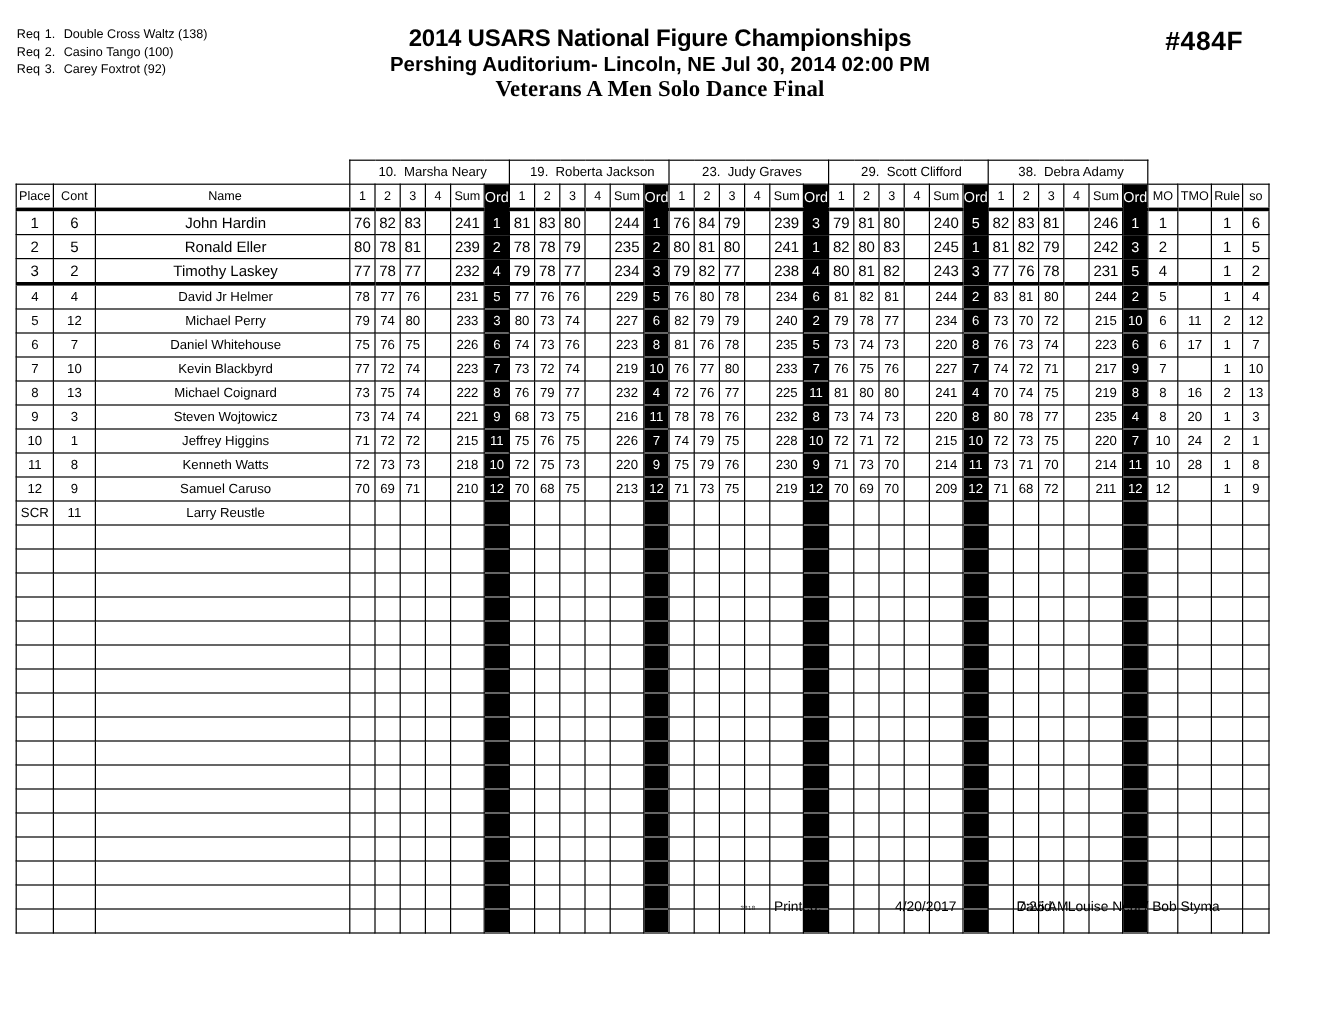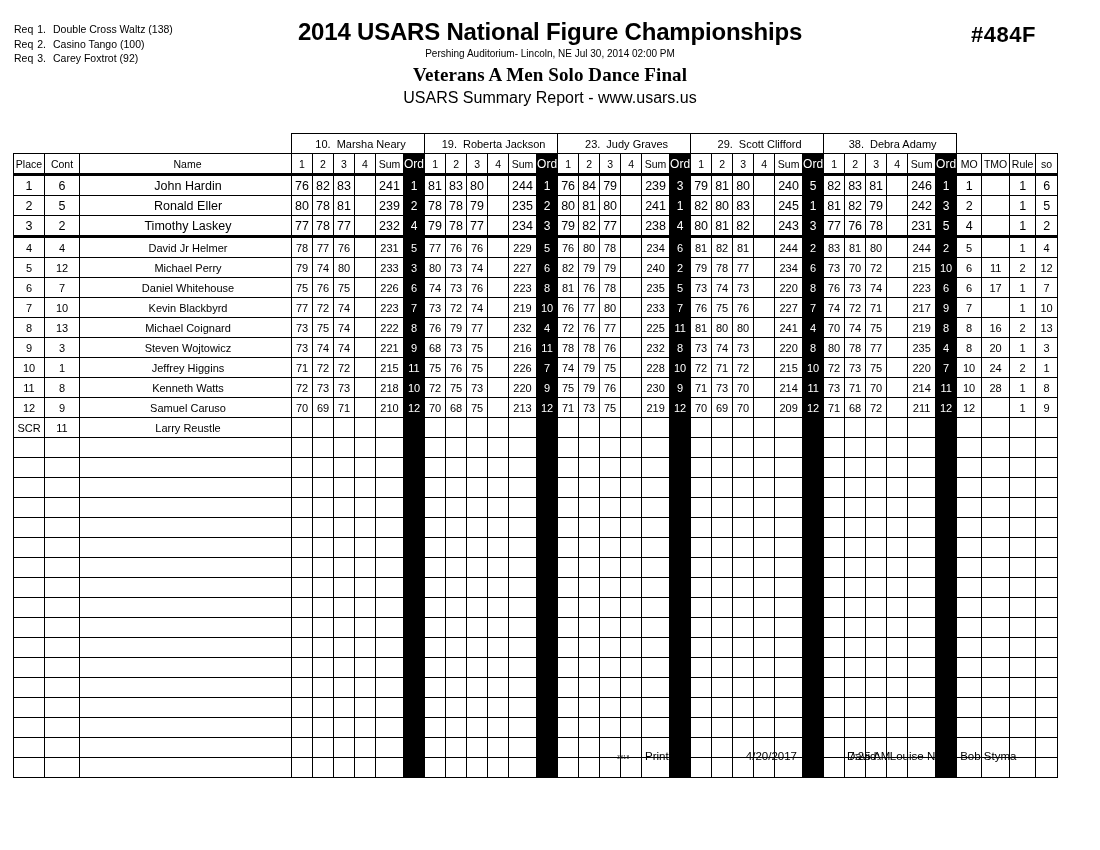--- a/index.html
+++ b/index.html
@@ -33,28 +33,28 @@
 
   
   #title-block {
     position: absolute;
     left: 0;
     right: 0;
     top: 20px;
     text-align: center;
   }
   #title-block .t1 {
-    font-size: 24px;
+    font-size: 20px;
     font-weight: bold;
     letter-spacing: -0.2px;
     line-height: 24px;
   }
   #title-block .t2 {
-    font-size: 10px;
-    font-weight: normal;
+    font-size: 17px;
+    font-weight: bold;
     line-height: 19px;
   }
   #title-block .t3 {
     font-size: 19px;
     font-weight: bold;
     line-height: 24px;
     letter-spacing: 0.1px;
     font-family: Liberation Serif, serif;
   }
   #title-block .t4 {
@@ -183,21 +183,20 @@
 <div id="req-block">
     <span class="req-line"><span class="req-lbl">Req</span><span class="req-num">1.</span><span class="req-name">Double Cross Waltz (138)</span></span>
     <span class="req-line"><span class="req-lbl">Req</span><span class="req-num">2.</span><span class="req-name">Casino Tango (100)</span></span>
     <span class="req-line"><span class="req-lbl">Req</span><span class="req-num">3.</span><span class="req-name">Carey Foxtrot (92)</span></span>
   </div>
 
 <div id="title-block">
   <div class="t1">2014 USARS National Figure Championships</div>
   <div class="t2">Pershing Auditorium- Lincoln, NE  Jul 30, 2014  02:00 PM</div>
   <div class="t3">Veterans A Men Solo Dance Final</div>
-  <div class="t4">USARS Summary Report - www.usars.us</div>
 </div>
 
 <div id="event-number">#484F</div>
 
 <table id="sheet">
   <colgroup id="sheet-cols">
       <col class="c-place">
       <col class="c-cont">
       <col class="c-name">
       <col class="c-sc">

